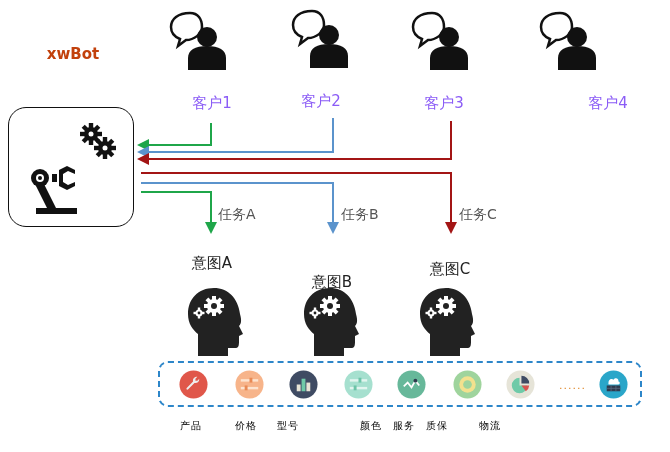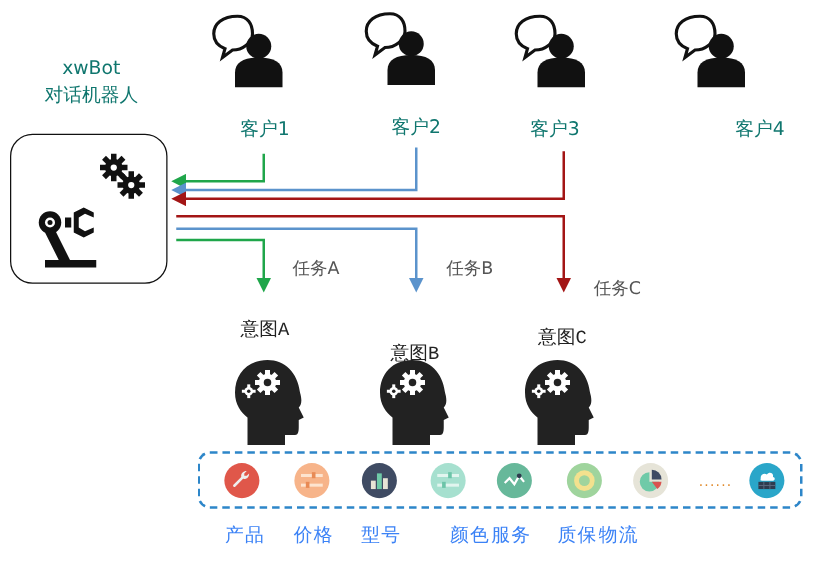--- a/index.html
+++ b/index.html
@@ -1,37 +1,36 @@
 <!DOCTYPE html>
 <html><head>
 <meta charset="utf-8">
 <style>
   html, body { margin:0; padding:0; background:#ffffff; }
   body { width:670px; height:452px; position:relative; overflow:hidden;
          font-family:"DejaVu Sans","Liberation Sans",sans-serif; color:#222; }
   .abs { position:absolute; }
-  .bot-title { left:28px; top:43px; width:90px; text-align:center; font-size:15px; line-height:22px; color:#0f766e; }
+  .bot-title { left:28px; top:43px; width:90px; text-align:center; font-size:15px; line-height:22px; color:#c2410c;font-weight:bold; }
   .bot-box { left:8px; top:107px; width:126px; height:120px; border:1.6px solid #111; border-radius:18px; background:#fff; box-sizing:border-box; }
   .cust { width:70px; height:60px; }
-  .cust-label { font-size:15px; color:#0f766e; width:80px; text-align:center; }
-  .task-label { font-size:14px; color:#555;margin-left:16px; }
-  .intent-label { font-size:15px; color:#222; width:80px; text-align:center;font-family:Liberation Mono, monospace; }
+  .cust-label { font-size:15px; color:#8b5cf6; width:80px; text-align:center; }
+  .task-label { font-size:14px; color:#555; }
+  .intent-label { font-size:15px; color:#222; width:80px; text-align:center; }
   .head { width:66px; height:70px; }
   .cat-box { left:158px; top:361px; width:484px; height:46px; border:2.2px dashed #2d86c9; border-radius:10px; box-sizing:border-box; }
   .cat-icon { width:29px; height:29px; top:370px; }
-  .cat-label { top:419px; font-size:15px; color:#3b82f6; letter-spacing:1px; }
+  .cat-label { top:419px; font-size:10px; color:#000000; letter-spacing:1px; }
   .dots { left:559px; top:383px; font-size:11px; color:#e08a2c; letter-spacing:1px; line-height:6px; }
   svg.lines { left:0; top:0; }
 </style>
 </head>
 <body>
 
 <div class="abs bot-title">
   <div>xwBot</div>
-  <div>对话机器人</div>
 </div>
 
 <div class="abs bot-box">
   <svg width="124" height="118" viewBox="0 0 124 118" style="position:absolute;left:0;top:0">
 
     <g fill="#111">
       <g transform="translate(82,26)">
         <circle r="7"></circle>
         <g>
           <rect x="-2.2" y="-11" width="4.4" height="22"></rect>
@@ -100,27 +99,27 @@
   <circle cx="39" cy="27" r="10" fill="#111"></circle>
   <path d="M20 60 L20 48 C20 40 27 36 39 36 C51 36 58 40 58 48 L58 60 Z" fill="#111"></path>
 </svg>
 <svg class="abs cust" style="left:538px;top:10px" viewBox="0 0 70 60">
   <path d="M22 3 C10 3 3 9 3 17 C3 23 7 27 12 29 L10 36 L18 30 C26 30 34 24 34 17 C34 9 30 3 22 3 Z" fill="#fff" stroke="#111" stroke-width="2.5"></path>
   <circle cx="39" cy="27" r="10" fill="#111"></circle>
   <path d="M20 60 L20 48 C20 40 27 36 39 36 C51 36 58 40 58 48 L58 60 Z" fill="#111"></path>
 </svg>
 
 <div class="abs cust-label" style="left:172px;top:94px">客户1</div>
-<div class="abs cust-label" style="left:293px;top:92px">客户2</div>
+<div class="abs cust-label" style="left:281px;top:92px">客户2</div>
 <div class="abs cust-label" style="left:404px;top:94px">客户3</div>
 <div class="abs cust-label" style="left:568px;top:94px">客户4</div>
 
 <div class="abs task-label" style="left:218px;top:206px">任务A</div>
 <div class="abs task-label" style="left:341px;top:206px">任务B</div>
-<div class="abs task-label" style="left:459px;top:222px">任务C</div>
+<div class="abs task-label" style="left:459px;top:206px">任务C</div>
 
 <div class="abs intent-label" style="left:172px;top:254px">意图A</div>
 <div class="abs intent-label" style="left:292px;top:273px">意图B</div>
 <div class="abs intent-label" style="left:410px;top:260px">意图C</div>
 
 <svg class="abs head" style="left:184px;top:286px" viewBox="0 0 66 70">
   <path d="M30 2 C14 2 4 13 4 28 C4 38 9 44 14 48 L14 70 L44 70 L44 62 L52 62 C55 62 55 58 55 55 L55 50 L59 48 L55 40 C57 38 58 35 56 28 C54 12 44 2 30 2 Z" fill="#222"></path>
   <g fill="#fff" transform="translate(30,20)">
     <circle r="7"></circle>
     <rect x="-2" y="-10" width="4" height="20"></rect>
@@ -218,17 +217,17 @@
   <circle cx="15" cy="15" r="14.5" fill="#2aa6c9"></circle>
   <path d="M10 14 C9 10 13 8 15 10 C17 7 21 9 20 12 C22 12 22 15 20 15 L11 15 C9 15 9 14 10 14 Z" fill="#fff"></path>
   <rect x="8" y="16" width="14" height="6" fill="#2e3b4e"></rect>
   <line x1="8" y1="19" x2="22" y2="19" stroke="#5a6a80" stroke-width="0.8"></line>
   <line x1="12.5" y1="16" x2="12.5" y2="22" stroke="#5a6a80" stroke-width="0.8"></line>
   <line x1="17.5" y1="16" x2="17.5" y2="22" stroke="#5a6a80" stroke-width="0.8"></line>
 </svg>
 
 <div class="abs cat-label" style="left:180px">产品</div>
 <div class="abs cat-label" style="left:235px">价格</div>
-<div class="abs cat-label" style="left:289px">型号</div>
+<div class="abs cat-label" style="left:277px">型号</div>
 <div class="abs cat-label" style="left:360px">颜色</div>
 <div class="abs cat-label" style="left:393px">服务</div>
-<div class="abs cat-label" style="left:446px">质保</div>
+<div class="abs cat-label" style="left:426px">质保</div>
 <div class="abs cat-label" style="left:479px">物流</div>
 
 </body></html>

